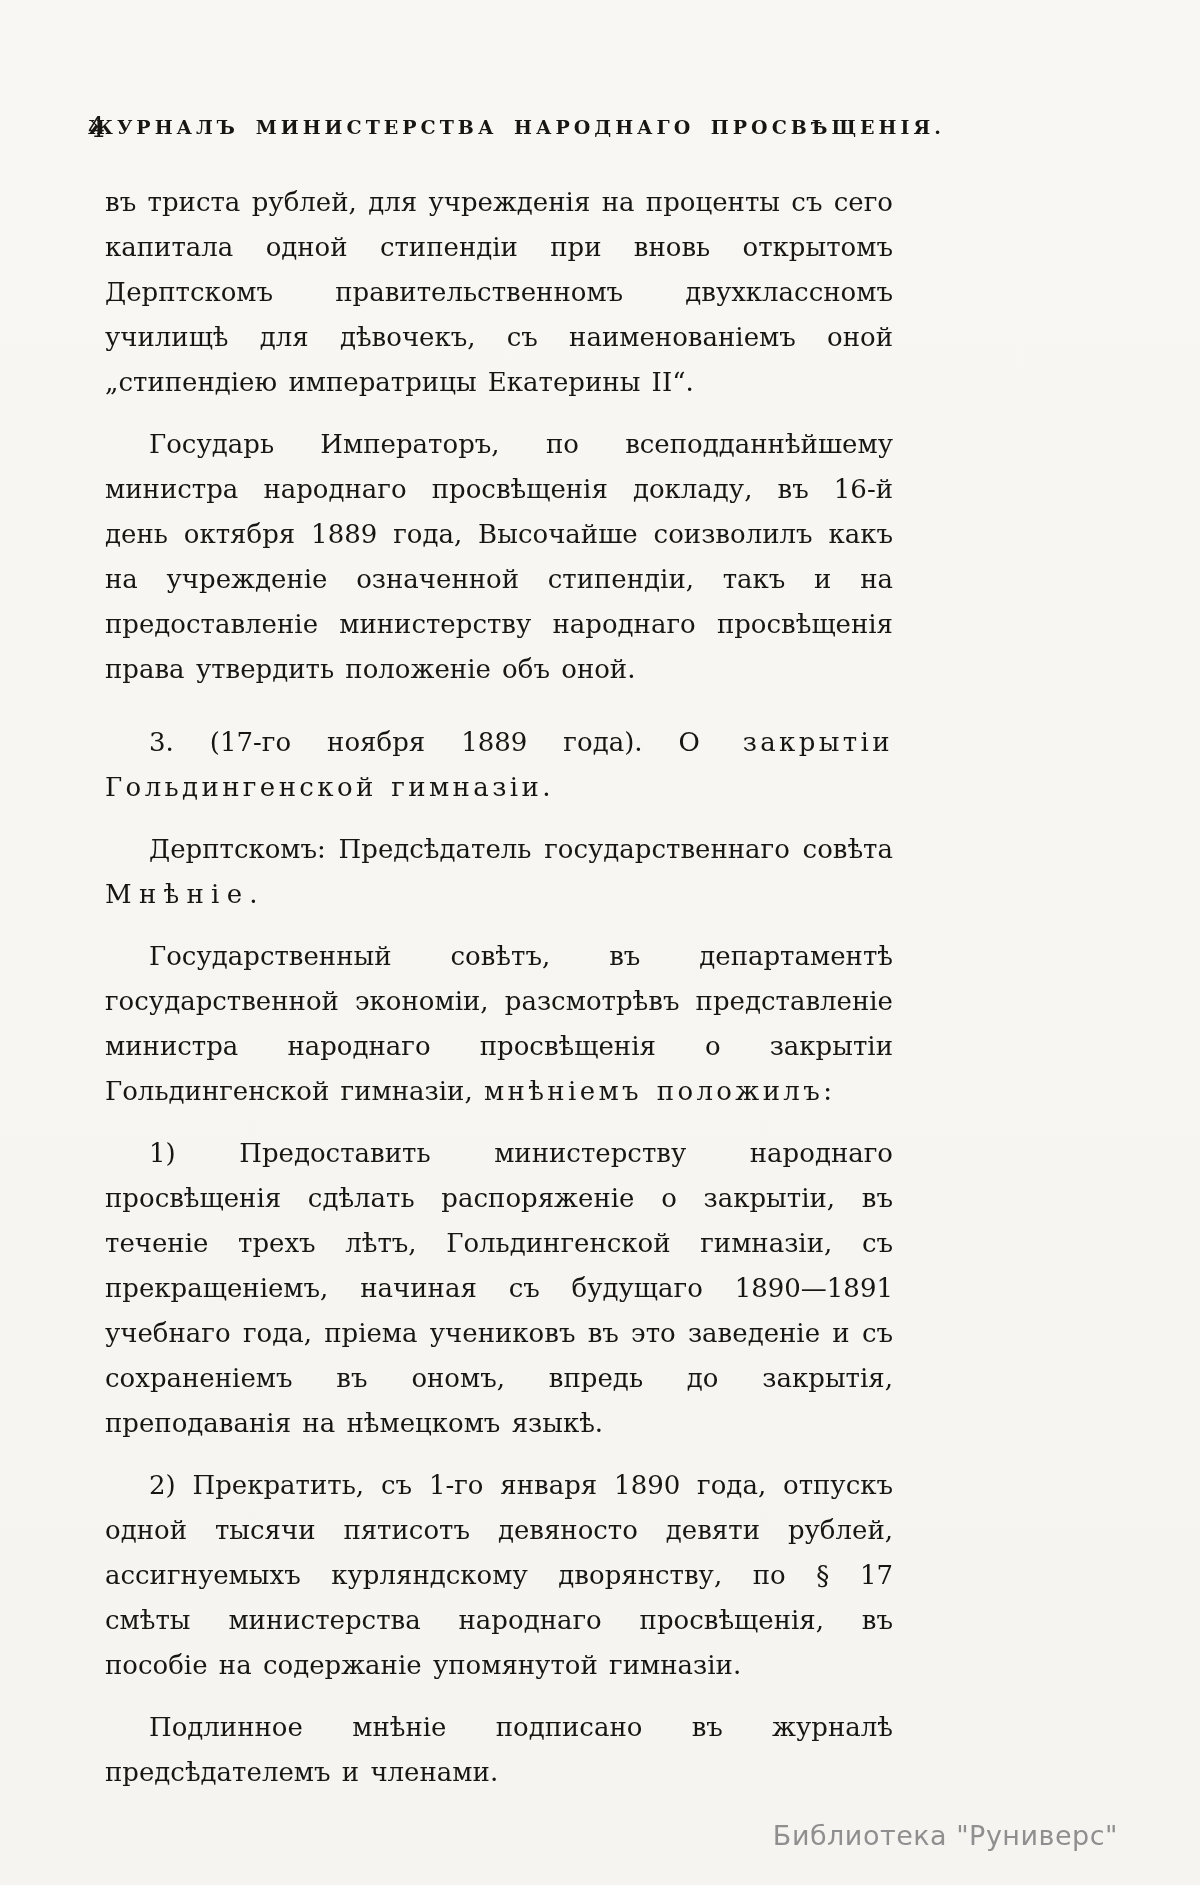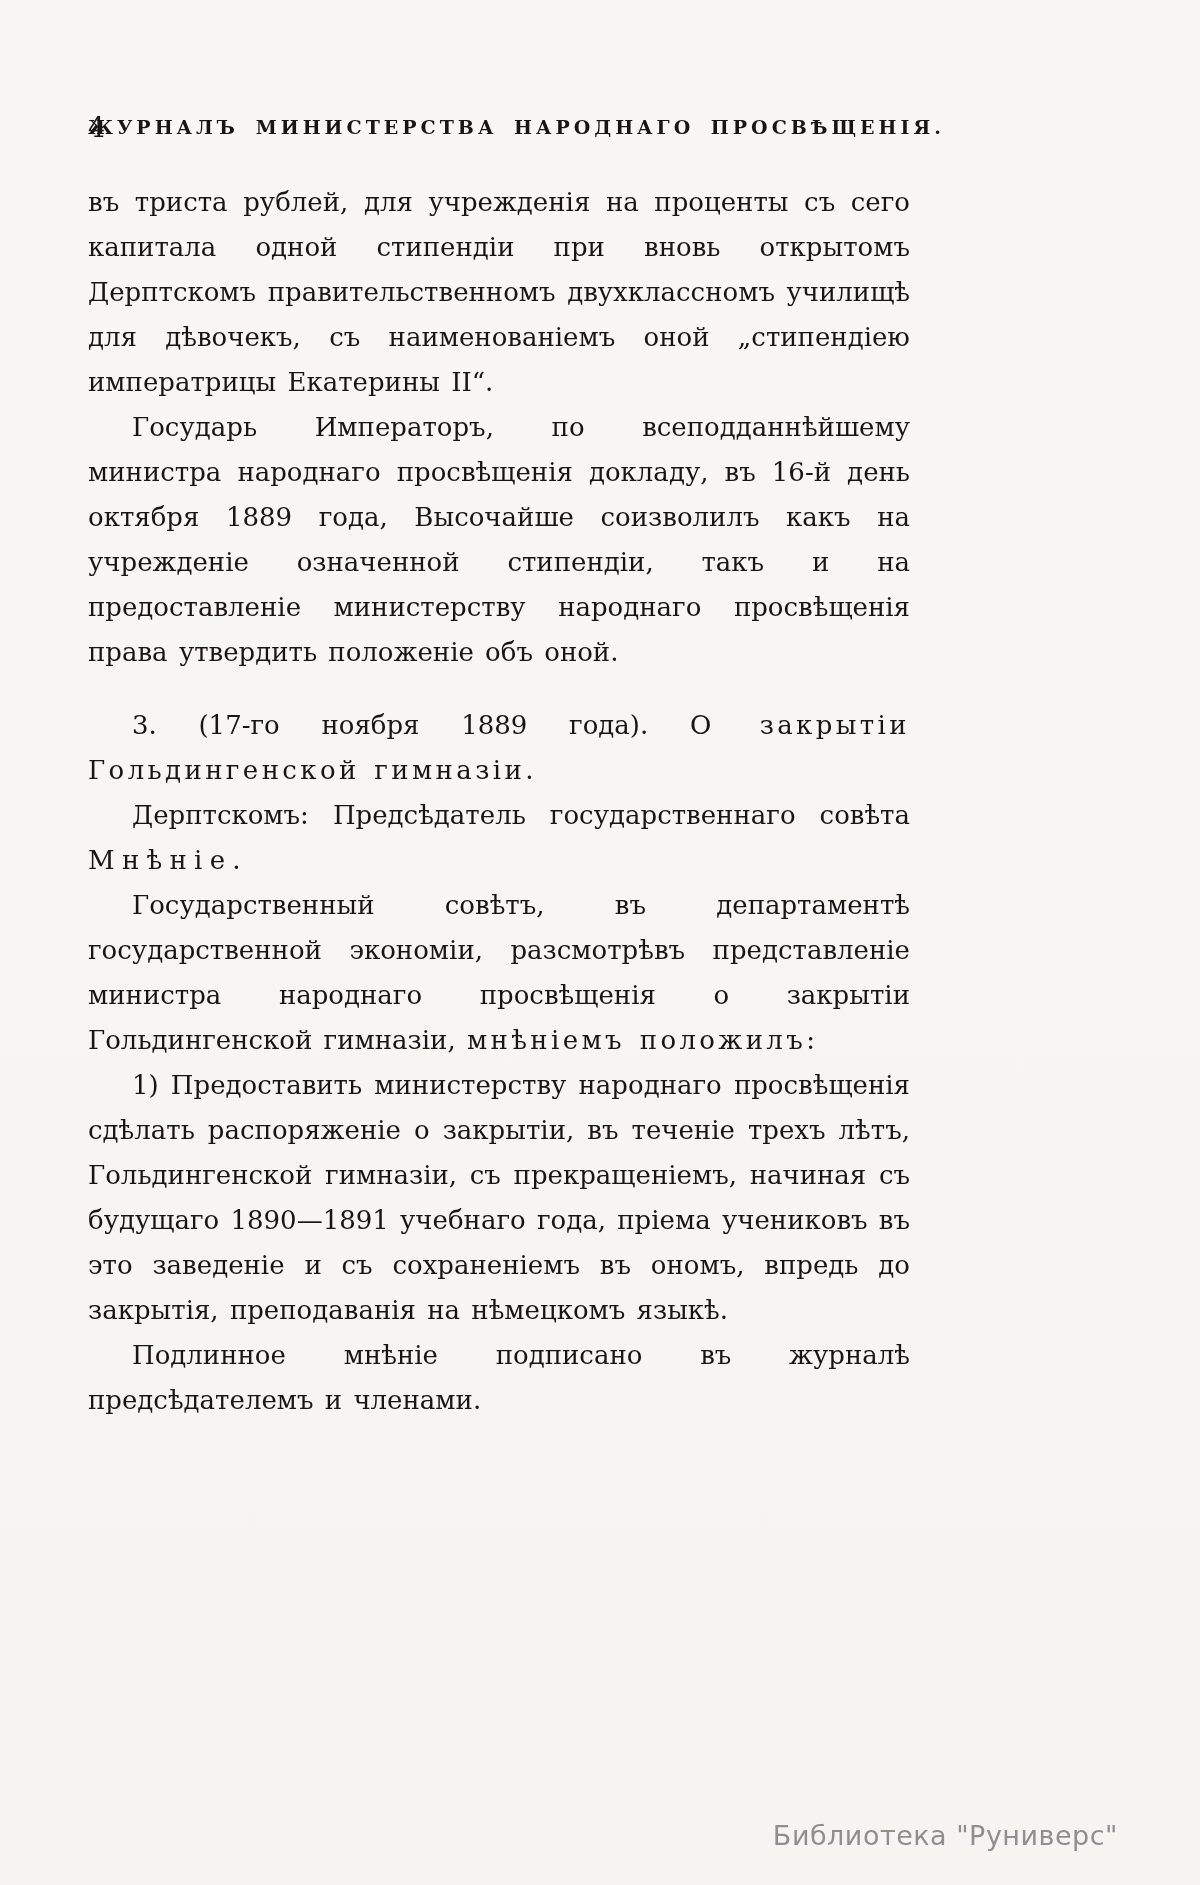--- a/index.html
+++ b/index.html
@@ -43,21 +43,21 @@
     font-weight: 700;
     letter-spacing: 4px;
     word-spacing: 6px;
     padding-top: 4px;
     white-space: nowrap;
   }
   .text-block {
     width: 822px;
   }
   p.para {
-    margin: 0;
+    margin: 17px;
     font-size: 26px;
     line-height: 45px;
     text-align: justify;
     word-spacing: 3px;
   }
   p.para.indent { text-indent: 44px; }
   p.para.gap-before { margin-top: 28px; }
   .spaced {
     letter-spacing: 0.13em;
   }
@@ -101,20 +101,21 @@
     <p class="para indent gap-before"><span>3. (17-го ноября 1889 года).</span> <span class="spaced">О закрытіи Гольдингенской гимназіи.</span></p>
 
 
     <p class="para indent"><span>Дерптскомъ: Предсѣдатель государственнаго совѣта</span> <span class="name-spaced">Мнѣніе.</span></p>
 
 
     <p class="para indent"><span>Государственный совѣтъ, въ департаментѣ государственной экономіи, разсмотрѣвъ представленіе министра народнаго просвѣщенія о закрытіи Гольдингенской гимназіи,</span> <span class="spaced">мнѣніемъ положилъ:</span></p>
 
     <p class="para indent">1) Предоставить министерству народнаго просвѣщенія сдѣлать распоряженіе о закрытіи, въ теченіе трехъ лѣтъ, Гольдингенской гимназіи, съ прекращеніемъ, начиная съ будущаго 1890—1891 учебнаго года, пріема учениковъ въ это заведеніе и съ сохраненіемъ въ ономъ, впредь до закрытія, преподаванія на нѣмецкомъ языкѣ.</p>
 
+    <p class="para indent">2) Прекратить, съ 1-го января 1890 года, отпускъ одной тысячи пятисотъ девяносто девяти рублей, ассигнуемыхъ курляндскому дворянству, по § 17 смѣты министерства народнаго просвѣщенія, въ пособіе на содержаніе упомянутой гимназіи.</p>
 
     <p class="para indent">Подлинное мнѣніе подписано въ журналѣ предсѣдателемъ и членами.</p>
 
   </main>
 
   <div class="watermark">Библиотека "Руниверс"</div>
 
 </div>
 
 </body></html>

